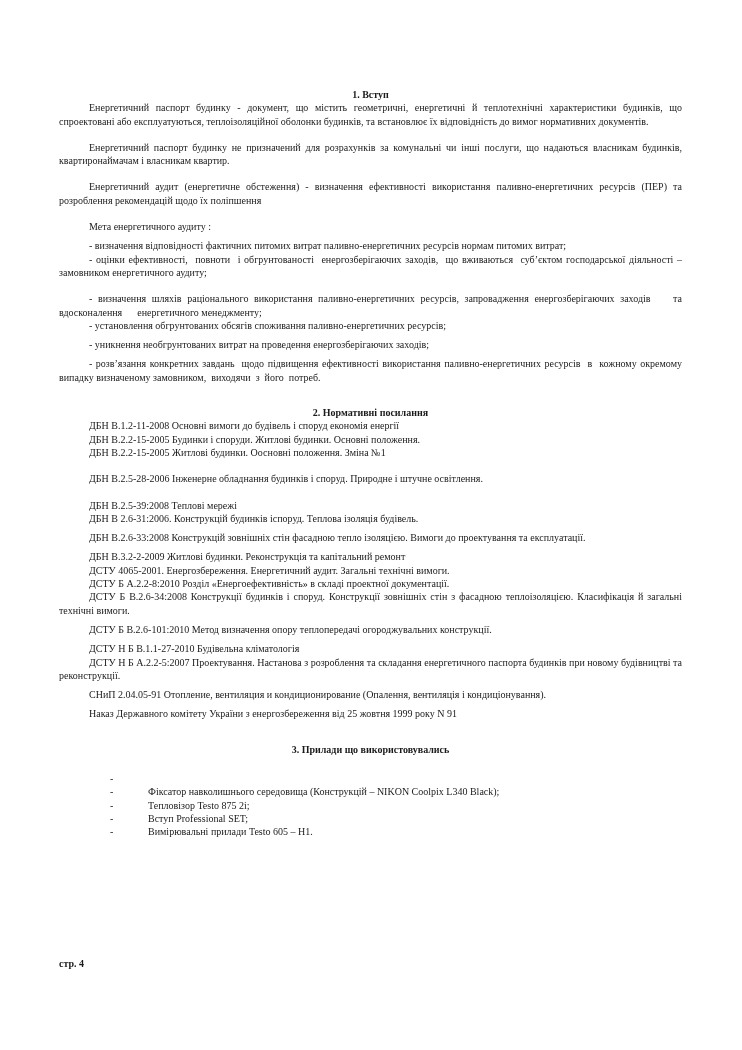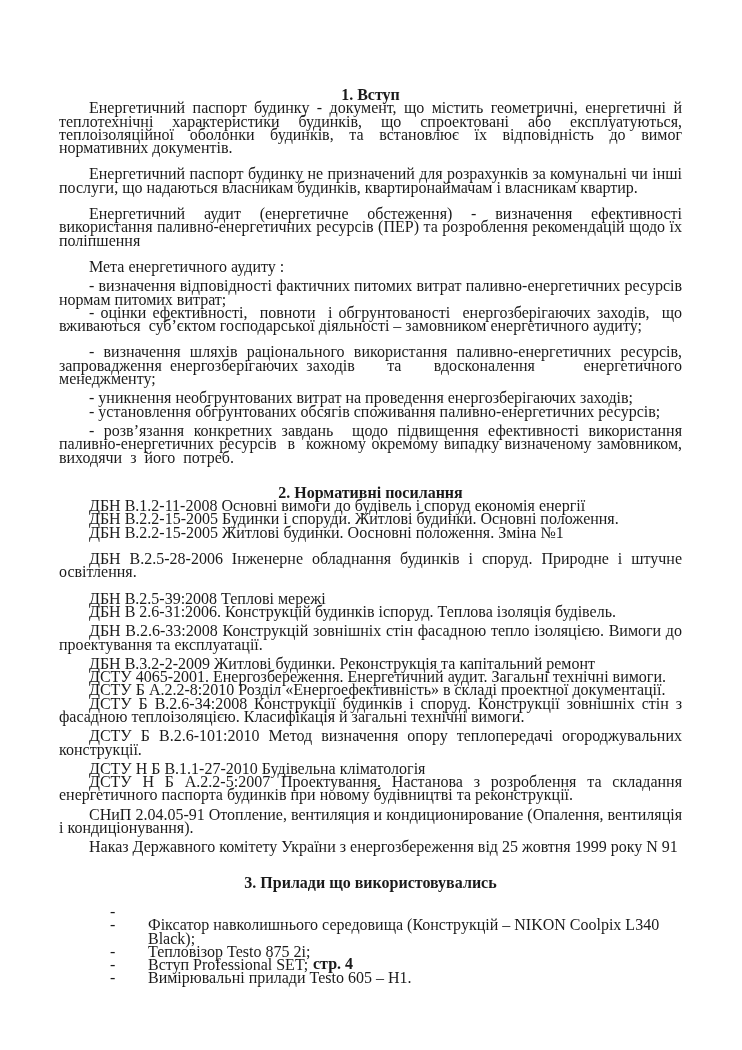--- a/index.html
+++ b/index.html
@@ -2,56 +2,56 @@
 <html><head>
 <meta charset="utf-8">
 <style>
   * { box-sizing: border-box; }
   html, body { margin: 0; padding: 0; background: #ffffff; }
   .page {
     width: 742px; height: 1050px;
     position: relative;
     background: #ffffff;
     font-family: "Liberation Serif", "DejaVu Serif", serif;
-    font-size: 16px;
+    font-size: 10px;
     line-height: 13.3px;
     color: #1a1a1a;
     overflow: hidden;
   }
   .content { position: absolute; left: 59px; top: 88px; width: 623px; }
   .heading { font-weight: bold; text-align: center; }
   .para, .ref { text-align: justify; text-indent: 30px; white-space: pre-wrap; }
   .bullet { display: flex; padding-left: 51px; text-align: left; }
   .marker { flex: 0 0 38px; }
   .btext { flex: 1 1 auto; }
   .gap-none       { margin-top: 0; }
   .gap-small      { margin-top: 6px; }
   .gap-line       { margin-top: 13px; font-family: Liberation Serif, serif; }
   .gap-line-lg    { margin-top: 16px; }
   .gap-section    { margin-top: 22px; }
   .footer {
-    position: absolute; top: 957px; left: 49px; width: 568px;
-    text-align: center; font-weight: bold;
+    position: absolute; top: 957px; left: 59px; width: 568px;
+    text-align: left; font-weight: bold;
   }
 </style>
 </head>
 <body>
 
 <div class="page">
   <div class="content" id="doc">
       <div class="heading gap-none">1. Вступ</div>
       <div class="para gap-none">Енергетичний паспорт будинку - документ, що містить геометричні, енергетичні й теплотехнічні характеристики будинків, що спроектовані або експлуатуються, теплоізоляційної оболонки будинків, та встановлює їх відповідність до вимог нормативних документів.</div>
       <div class="para gap-line">Енергетичний паспорт будинку не призначений для розрахунків за комунальні чи інші послуги, що надаються власникам будинків, квартиронаймачам і власникам квартир.</div>
       <div class="para gap-line">Енергетичний аудит (енергетичне обстеження) - визначення ефективності використання паливно-енергетичних ресурсів (ПЕР) та розроблення рекомендацій щодо їх поліпшення</div>
       <div class="para gap-line">Мета енергетичного аудиту :</div>
       <div class="para gap-small">- визначення відповідності фактичних питомих витрат паливно-енергетичних ресурсів нормам питомих витрат;</div>
       <div class="para gap-none">- оцінки ефективності,  повноти  і обгрунтованості  енергозберігаючих заходів,  що вживаються  суб’єктом господарської діяльності – замовником енергетичного аудиту;</div>
       <div class="para gap-line">- визначення шляхів раціонального використання паливно-енергетичних ресурсів, запровадження енергозберігаючих заходів    та    вдосконалення      енергетичного менеджменту;</div>
+      <div class="para gap-none">- установлення обгрунтованих обсягів споживання паливно-енергетичних ресурсів;</div>
       <div class="para gap-small">- уникнення необгрунтованих витрат на проведення енергозберігаючих заходів;</div>
-      <div class="para gap-none">- установлення обгрунтованих обсягів споживання паливно-енергетичних ресурсів;</div>
       <div class="para gap-small">- розв’язання конкретних завдань  щодо підвищення ефективності використання паливно-енергетичних ресурсів  в  кожному окремому випадку визначеному замовником,  виходячи  з  його  потреб.</div>
       <div class="heading gap-section">2. Нормативні посилання</div>
       <div class="ref gap-none">ДБН В.1.2-11-2008 Основні вимоги до будівель і споруд економія енергії</div>
       <div class="ref gap-none">ДБН В.2.2-15-2005 Будинки і споруди. Житлові будинки. Основні положення.</div>
       <div class="ref gap-none">ДБН В.2.2-15-2005 Житлові будинки. Оосновні положення. Зміна №1</div>
       <div class="ref gap-line">ДБН В.2.5-28-2006 Інженерне обладнання будинків і споруд. Природне і штучне освітлення.</div>
       <div class="ref gap-line">ДБН В.2.5-39:2008 Теплові мережі</div>
       <div class="ref gap-none">ДБН В 2.6-31:2006. Конструкцій будинків іспоруд. Теплова ізоляція будівель.</div>
       <div class="ref gap-small">ДБН В.2.6-33:2008 Конструкцій зовнішніх стін фасадною тепло ізоляцією. Вимоги до проектування та експлуатації.</div>
       <div class="ref gap-small">ДБН В.3.2-2-2009 Житлові будинки. Реконструкція та капітальний ремонт</div>

